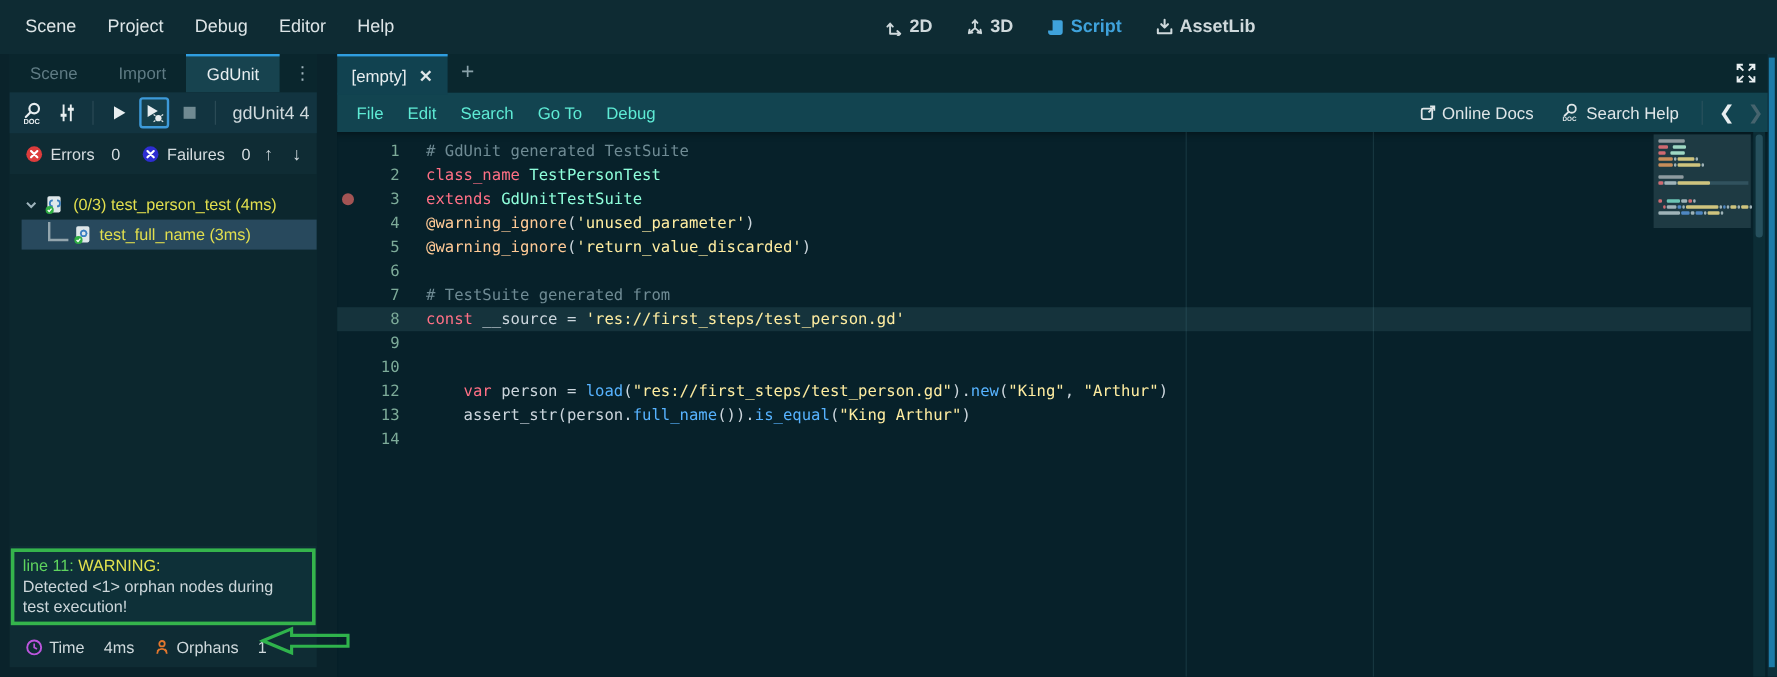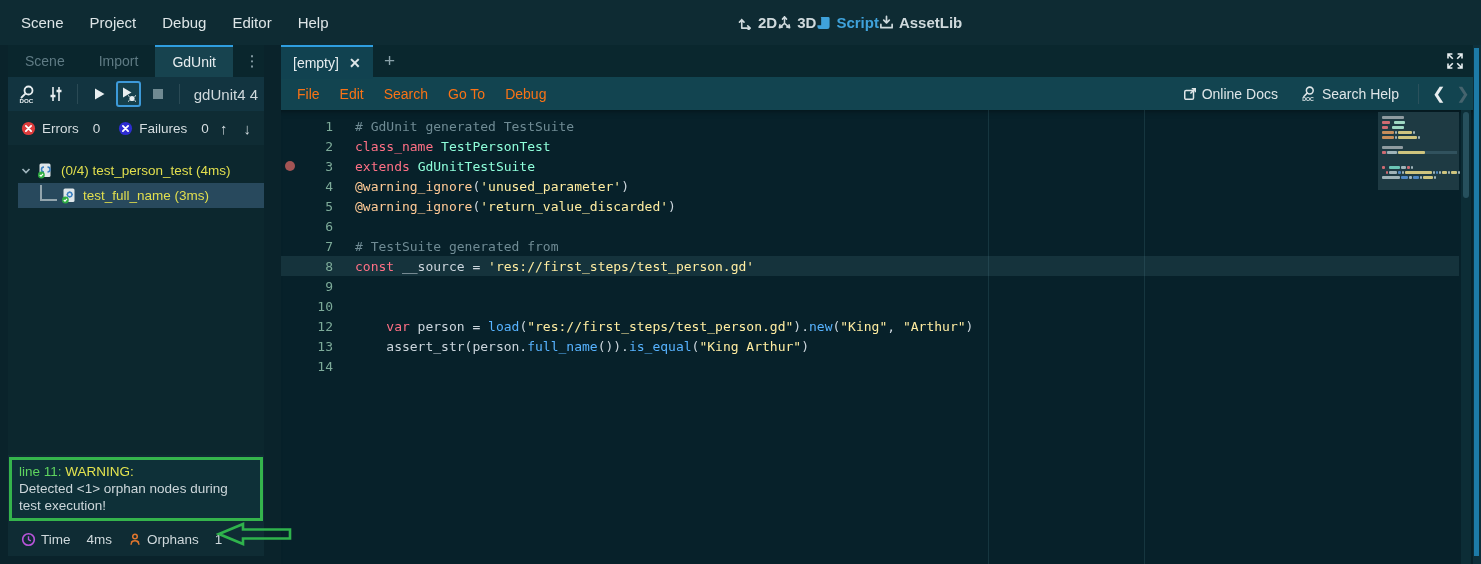--- a/index.html
+++ b/index.html
@@ -10,21 +10,21 @@
     color:#d6dee1;
     position:relative;
     font-size:14px;
   }
   svg { display:block; }
 
   
   .menubar{position:absolute;left:0;top:0;width:1481px;height:45px;background:#0e2b33;display:flex;align-items:center;}
   .menubar .menus{display:flex;align-items:center;gap:8px;padding-left:12px;}
   .menu-item{padding:4px 9px;font-size:15px;color:#dde5e7;cursor:default;}
-  .workspaces{position:absolute;left:738px;top:0;height:45px;display:flex;align-items:center;}
+  .workspaces{position:absolute;left:738px;top:0;height:45px;display:flex;align-items:center;gap:28px;}
   .ws{display:flex;align-items:center;gap:5px;font-size:15px;font-weight:700;color:#cfd9dc;}
   .ws.active{color:#3fa2db;}
 
   
   .left-dock{position:absolute;left:8px;top:45px;width:256px;height:511px;background:#0f2c34;display:flex;flex-direction:column;}
   .dock-tabs{height:32px;display:flex;align-items:stretch;background:#0a262d;flex:none;}
   .dock-tab{display:flex;align-items:center;padding:0 17px;font-size:14px;color:#5f7b84;}
   .dock-tab.active{background:#17434f;color:#e8eef0;border-top:2px solid #2f9ee0;}
   .dock-tab-spacer{flex:1;}
   .dots-icon{width:24px;display:flex;align-items:center;justify-content:center;color:#9fb4bc;font-size:15px;letter-spacing:0;}
@@ -64,21 +64,21 @@
 
   
   .script-panel{position:absolute;left:281px;top:45px;right:0;bottom:0;display:flex;flex-direction:column;background:#07212a;}
   .script-tabs{height:32px;flex:none;background:#0a272e;display:flex;align-items:stretch;position:relative;}
   .s-tab{display:flex;align-items:center;gap:10px;padding:16px 12px;background:#114250;border-top:2px solid #2f9ee0;color:#e8eef0;font-size:14px;}
   .s-tab .close-x{color:#dfe6e8;font-size:14px;font-weight:700;}
   .add-tab{width:34px;display:flex;align-items:center;justify-content:center;color:#8aa2aa;font-size:19px;}
   .expand-btn{position:absolute;right:16px;top:6px;}
 
   .script-menu{height:33px;flex:none;background:#124450;display:flex;align-items:center;padding:0 6px;}
-  .s-menu-item{padding:4px 10px;font-size:14px;color:#f97316;}
+  .s-menu-item{padding:4px 10px;font-size:14px;color:#5eead4;}
   .menu-spacer{flex:1;}
   .help-btn{display:flex;align-items:center;gap:5px;font-size:14px;color:#dfe6e8;padding:0 11px;}
   .hist-sep{width:1px;height:20px;background:#2a515c;margin:0 8px;}
   .hist-btn{width:24px;text-align:center;font-size:16px;color:#e8eef0;}
   .hist-btn.disabled{color:#46646e;}
 
   .code-area{flex:1;position:relative;background:#07212a;box-shadow:inset 0 7px 7px -7px rgba(0,0,0,.55);}
   .guide{position:absolute;top:0;bottom:0;width:1px;background:rgba(96,150,160,.18);z-index:2;}
   .lines{position:absolute;left:0;right:22px;top:6px;z-index:1;}
   .cl{height:20px;display:flex;align-items:center;font-family:"DejaVu Sans Mono", monospace;font-size:13px;white-space:pre;}
@@ -247,21 +247,21 @@
           </svg>
         </span>
       <span>
           <svg width="17" height="17" viewBox="0 0 17 17">
             <rect x="3.5" y="1.5" width="11" height="13.5" rx="1.5" fill="#dfe7ea"></rect>
             <path d="M8 5 a2.5 2.5 0 0 0 0 5 M11.5 5 a2.5 2.5 0 0 1 0 5" stroke="#3a7fc0" stroke-width="1.5" fill="none"></path>
             <circle cx="5.4" cy="13" r="3.4" fill="#2fae43"></circle>
             <path d="M3.8 13 l1.2 1.2 2 -2.4" stroke="#fff" stroke-width="1.1" fill="none"></path>
           </svg>
         </span>
-      <span class="tree-label">(0/4) test_person_test (4ms)</span>
+      <span class="tree-label">(0/3) test_person_test (4ms)</span>
     </div>
     <div class="tree-row child">
       <span>
           <svg width="20" height="22" viewBox="0 0 20 22">
             <path d="M3 0 V15 H19" stroke="#93a5ad" stroke-width="2" fill="none"></path>
           </svg>
         </span>
       <span>
           <svg width="17" height="17" viewBox="0 0 17 17">
             <rect x="3.5" y="1.5" width="11" height="13.5" rx="1.5" fill="#dfe7ea"></rect>

